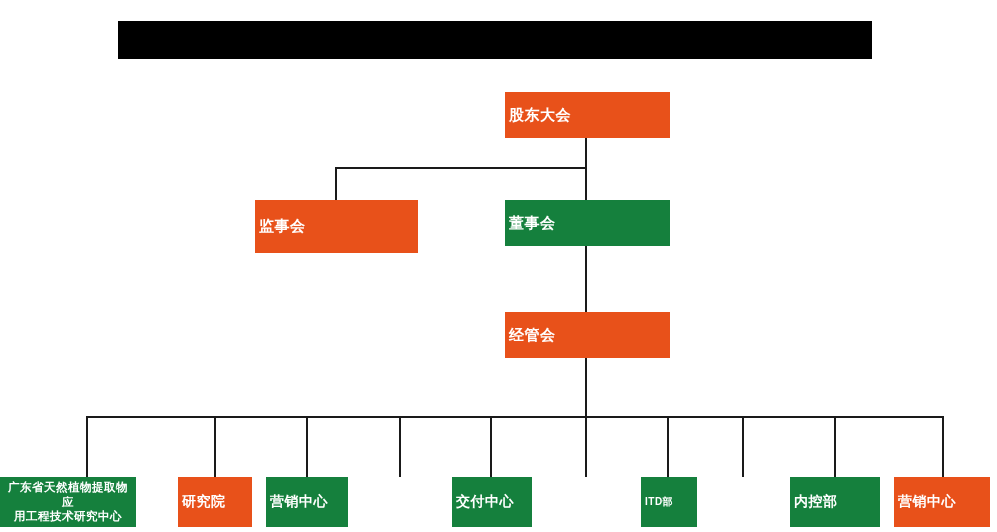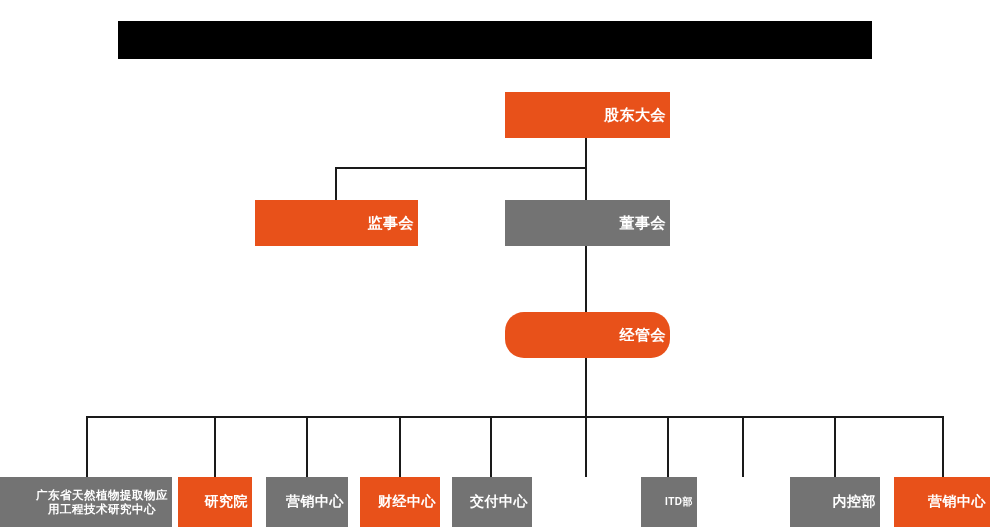--- a/index.html
+++ b/index.html
@@ -23,30 +23,30 @@
     top: 21px;
     width: 754px;
     height: 38px;
     background: #000000;
   }
   .node {
     position: absolute;
     box-sizing: border-box;
     display: flex;
     align-items: center;
-    justify-content: flex-end;
+    justify-content: flex-start;
     text-align: center;
     color: #ffffff;
     font-weight: bold;
     line-height: 1.25;
     letter-spacing: 0.5px;
     z-index: 3;
   }
   .node.dark   { background: #e8511a; }
-  .node.light  { background: #737373; }
+  .node.light  { background: #15803d; }
   .node .label {
     display: block;
     padding: 0 4px;
     white-space: pre-line;
   }
   .f15 { font-size: 15px; }
   .f14 { font-size: 14px; }
   .f13 { font-size: 10px; }
   .f11 { font-size: 11.5px; }
 
@@ -84,48 +84,45 @@
   <div class="conn v" style="left:490px; top:416px; height:61px;"></div>
   <div class="conn v" style="left:667px; top:416px; height:61px;"></div>
   <div class="conn v" style="left:742px; top:416px; height:61px;"></div>
   <div class="conn v" style="left:834px; top:416px; height:61px;"></div>
   <div class="conn v" style="left:942px; top:416px; height:61px;"></div>
 
   <div class="node dark f15" style="left:505px; top:92px; width:165px; height:46px;">
     <span class="label">股东大会</span>
   </div>
 
-  <div class="node dark f15" style="left:255px; top:200px; width:163px; height:46px;">
+  <div class="node dark f15" style="left:255px; top:200px; width:163px; height:53px;">
     <span class="label">监事会</span>
   </div>
 
   <div class="node light f15" style="left:505px; top:200px; width:165px; height:46px;">
     <span class="label">董事会</span>
   </div>
 
-  <div class="node dark f15" style="left:505px; top:312px; width:165px; height:46px;border-radius:19px;">
+  <div class="node dark f15" style="left:505px; top:312px; width:165px; height:46px;">
     <span class="label">经管会</span>
   </div>
 
-  <div class="node light f11" style="left:0px; top:477px; width:172px; height:50px;">
+  <div class="node light f11" style="left:0px; top:477px; width:136px; height:50px;">
     <span class="label">广东省天然植物提取物应
 用工程技术研究中心</span>
   </div>
 
   <div class="node dark f14" style="left:178px; top:477px; width:74px; height:50px;">
     <span class="label">研究院</span>
   </div>
 
   <div class="node light f14" style="left:266px; top:477px; width:82px; height:50px;">
     <span class="label">营销中心</span>
   </div>
 
-  <div class="node dark f14" style="left:360px; top:477px; width:80px; height:50px;">
-    <span class="label">财经中心</span>
-  </div>
 
   <div class="node light f14" style="left:452px; top:477px; width:80px; height:50px;">
     <span class="label">交付中心</span>
   </div>
 
 
   <div class="node light f13" style="left:641px; top:477px; width:56px; height:50px;">
     <span class="label">ITD部</span>
   </div>
 

